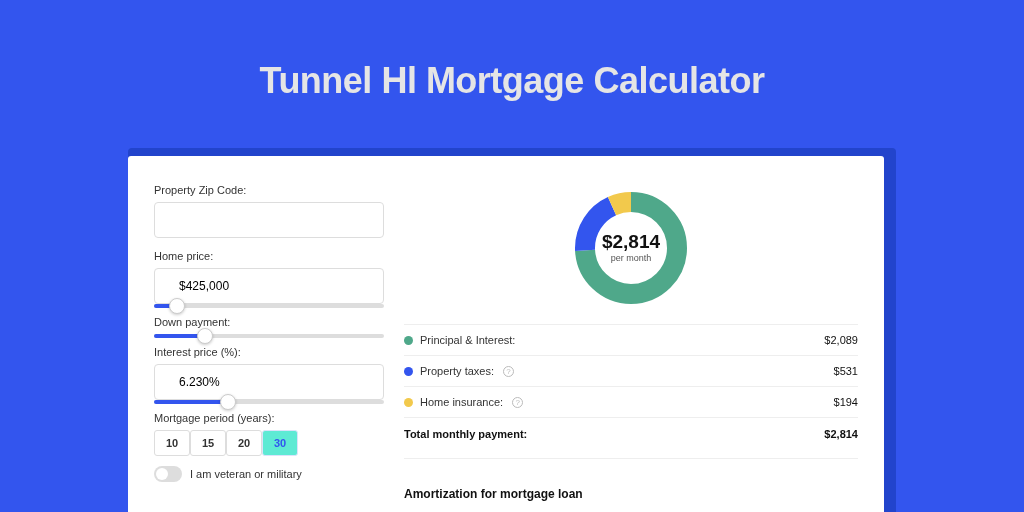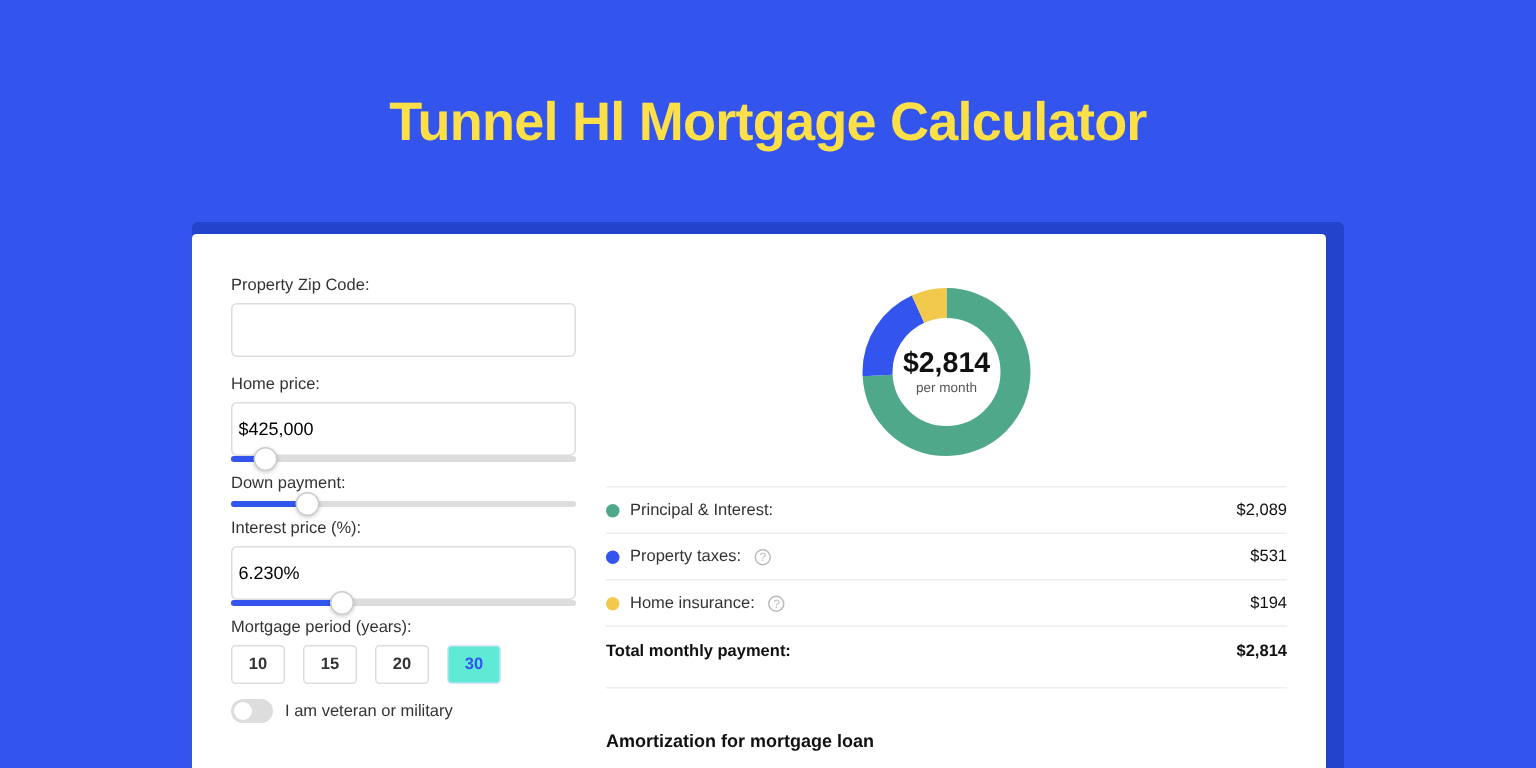--- a/index.html
+++ b/index.html
@@ -5,21 +5,21 @@
   * { box-sizing: border-box; margin: 0; padding: 0; }
   body {
     width: 1024px;
     height: 512px;
     background: #3355ee;
     font-family: -apple-system, BlinkMacSystemFont, "Segoe UI", Helvetica, Arial, sans-serif;
     overflow: hidden;
     position: relative;
   }
   .page-title {
-    color: #fde047;
+    color: #e5e5e5;
     font-size: 36px;
     font-weight: 700;
     text-align: center;
     padding-top: 60px;
     letter-spacing: -0.5px;
   }
   .panel-shadow {
     position: absolute;
     top: 148px;
     left: 128px;
@@ -53,21 +53,21 @@
     font-size: 11px;
     color: #333;
     margin-bottom: 6px;
     margin-top: 4px;
   }
   .text-input {
     width: 100%;
     height: 36px;
     border: 1px solid #ddd;
     border-radius: 4px;
-    padding: 0 4px;
+    padding: 0 24px;
     font-size: 12px;
     background: #fff;
   }
   .slider-track {
     margin-top: 0px;
     height: 4px;
     position: relative;
     background: #ddd;
     border-radius: 2px;
     margin-bottom: 8px;
@@ -86,21 +86,21 @@
     width: 16px;
     height: 16px;
     background: #fff;
     border: 1px solid #ccc;
     border-radius: 50%;
     box-shadow: 0 1px 3px rgba(0,0,0,0.2);
   }
   .down-row { display: flex; gap: 8px; }
   .down-row .text-input:first-child { flex: 1.6; }
   .down-row .text-input:last-child { flex: 1; }
-  .period-row { display: flex; gap: 12px; margin-bottom: 10px;}
+  .period-row { display: flex; gap: 0; margin-bottom: 10px;}
   .period-btn {
     width: 36px;
     height: 26px;
     border: 1px solid #ddd;
     border-radius: 3px;
     background: #fff;
     font-size: 11px;
     font-weight: 600;
     color: #333;
     display: flex;

